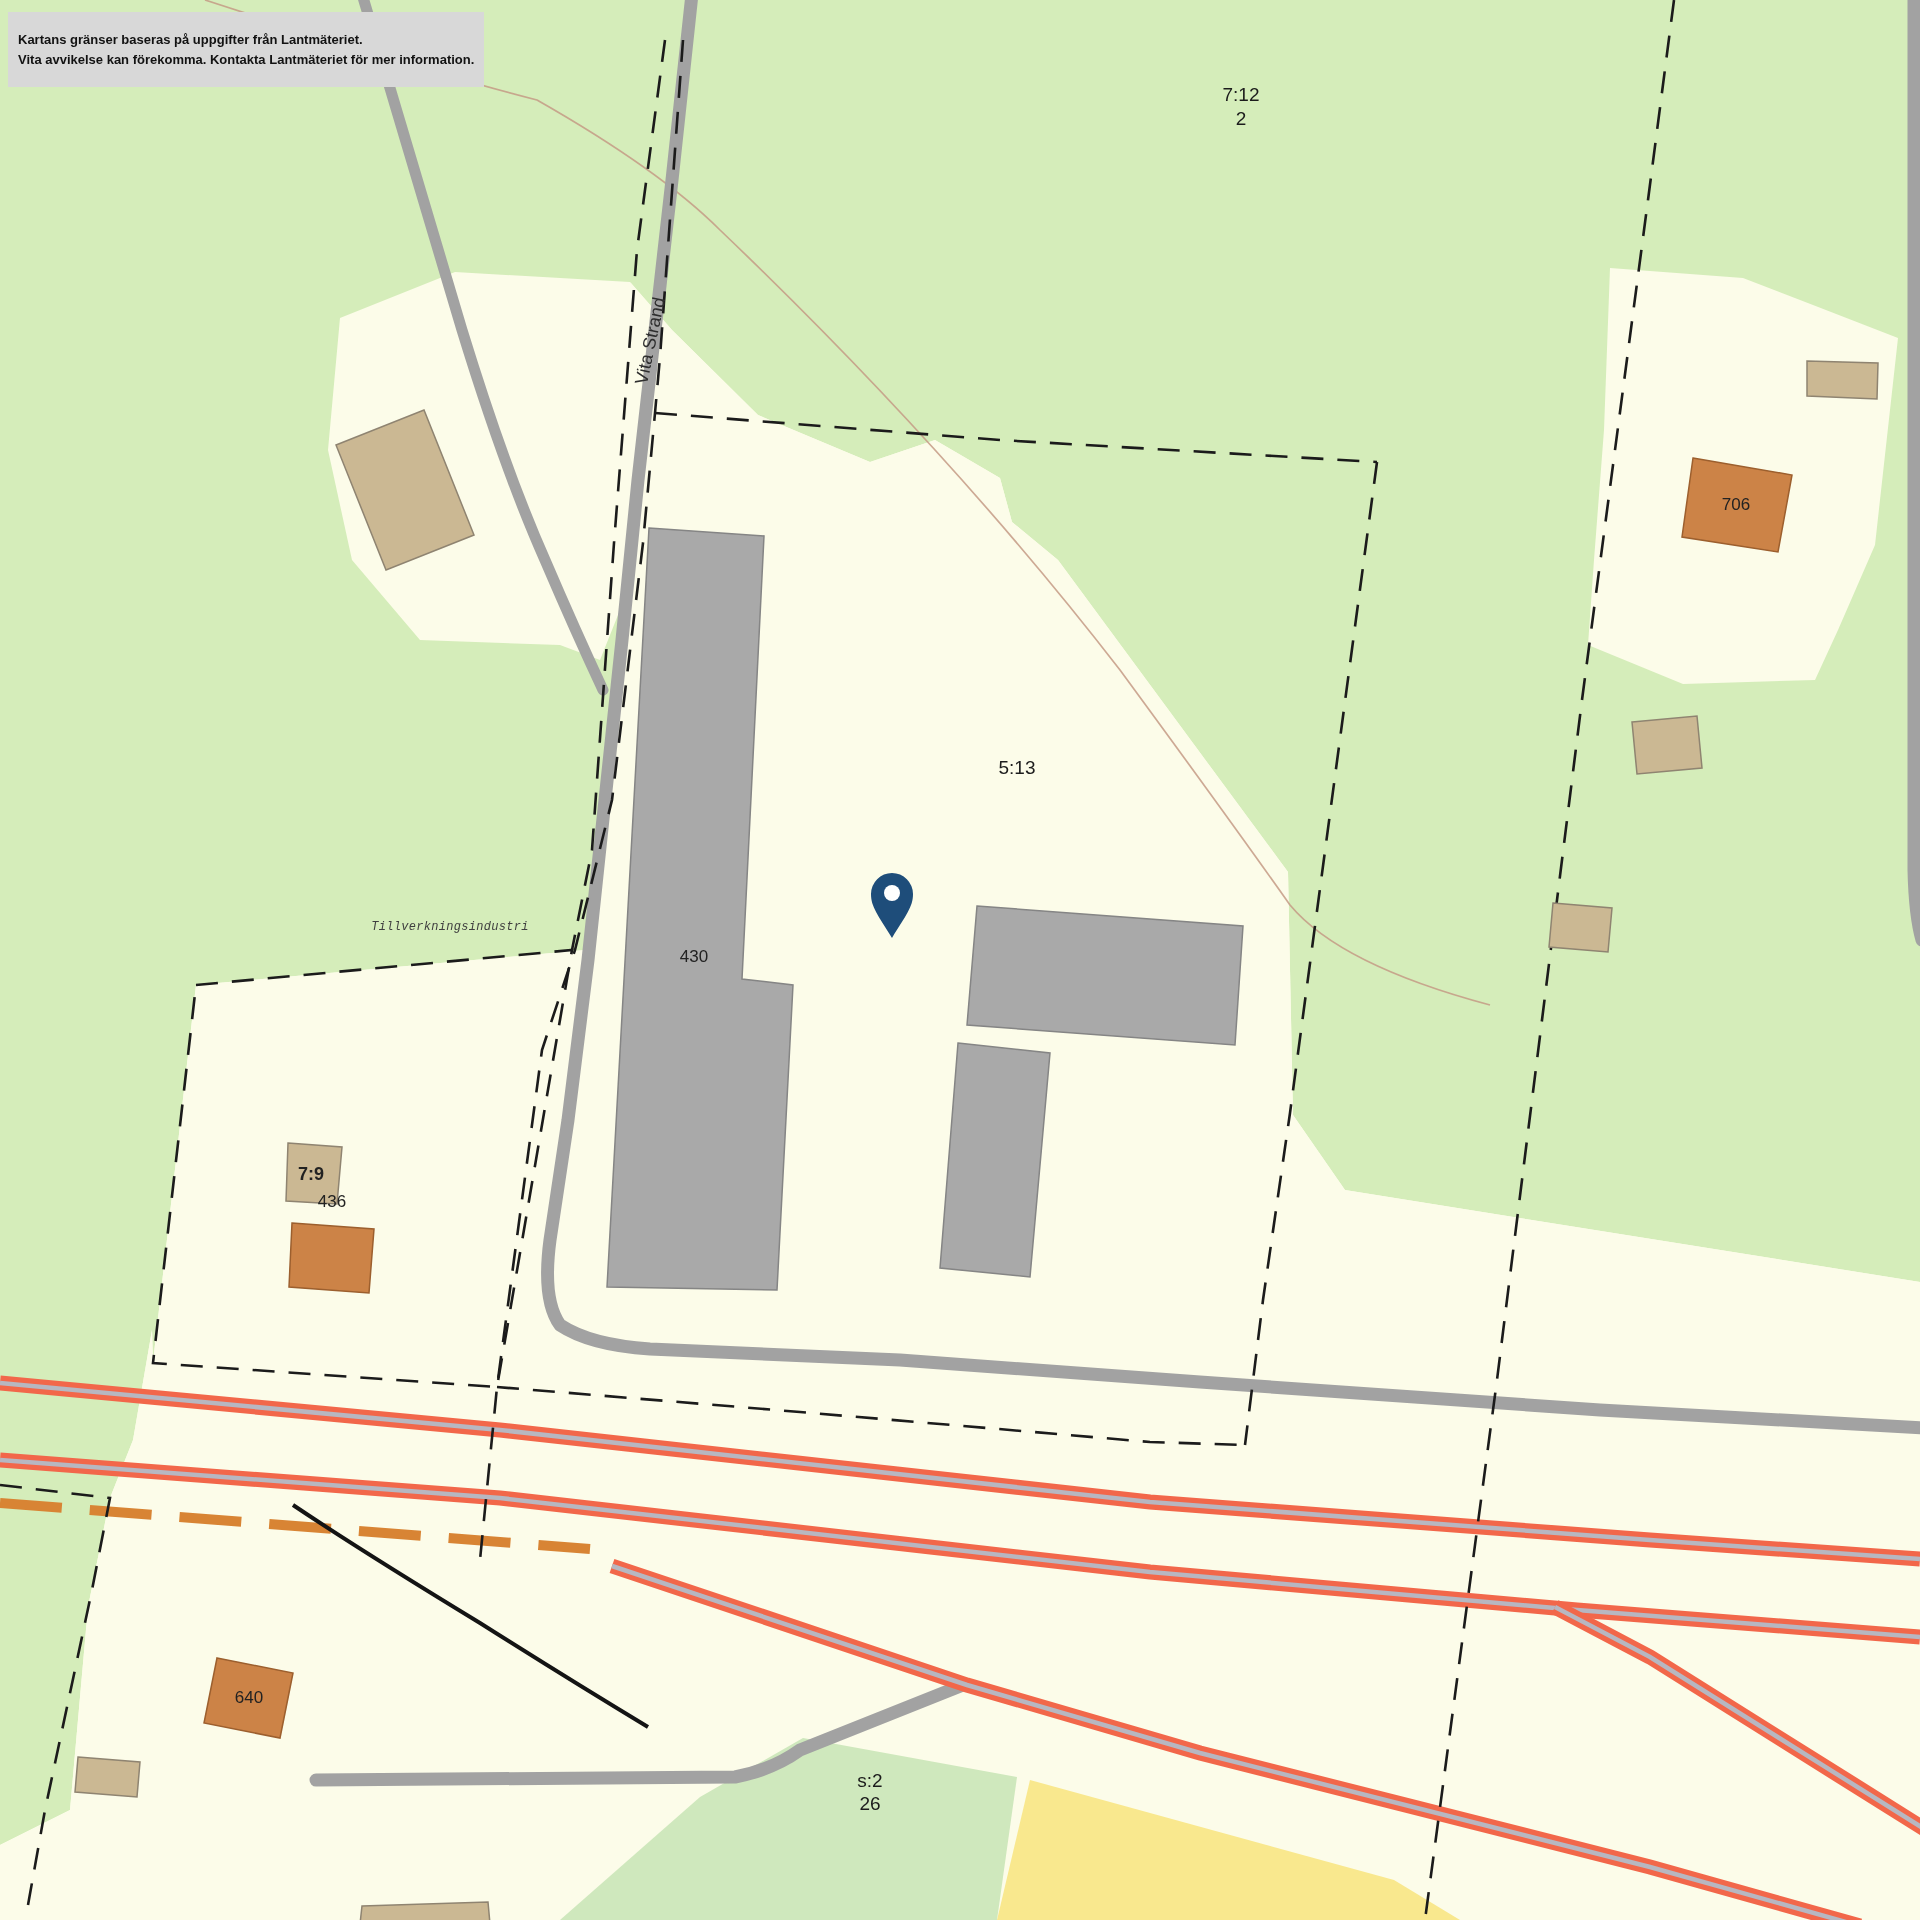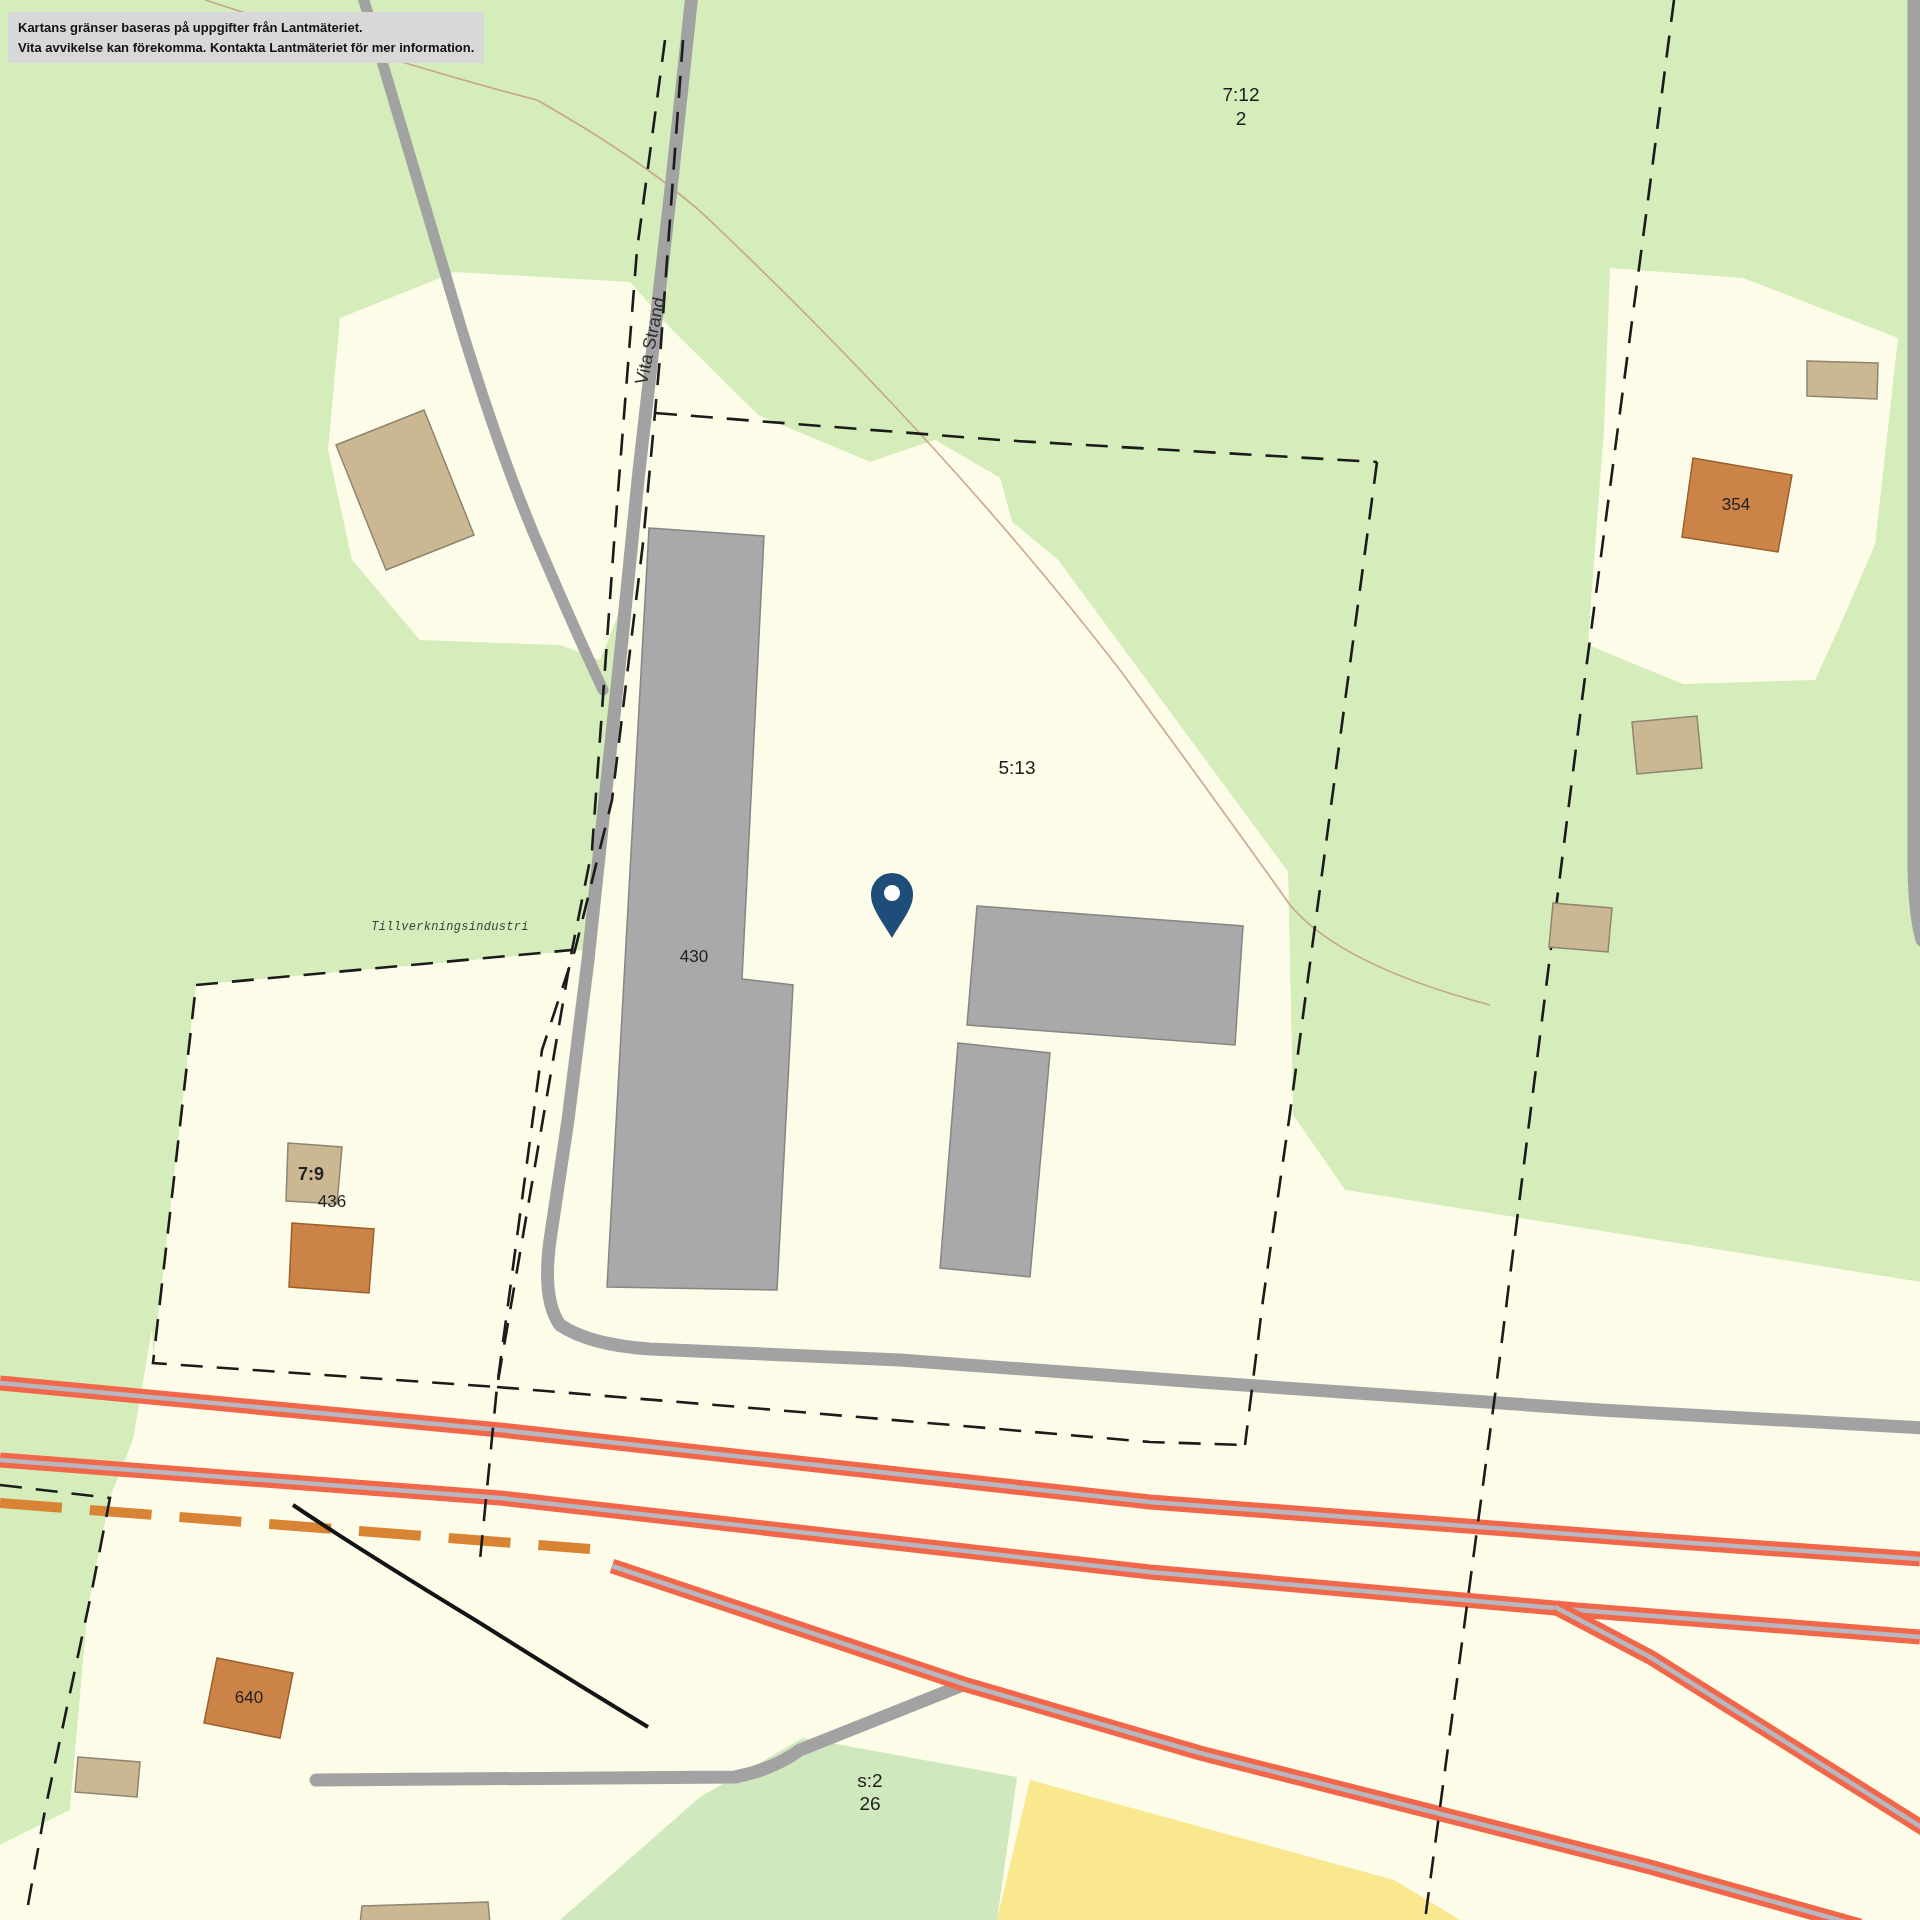--- a/index.html
+++ b/index.html
@@ -13,21 +13,21 @@
     position:absolute;transform:translate(-50%,-50%);
     white-space:nowrap;color:#1c1c1c;font-size:19px;line-height:1.1;
     pointer-events:none;
   }
   .lbl.small{font-size:17px;color:#222;}
   .lbl.med{font-size:18px;color:#222;font-weight:bold;}
   .lbl.italic{font-style:italic;color:#3f3f3f;font-size:12px;letter-spacing:.3px;font-family:Liberation Mono, monospace;}
   .lbl.rot{transform:translate(-50%,-50%) rotate(-78deg);font-size:18px;color:#2e2e2e;}
   .notice{
     position:absolute;background:var(--notice);color:#121212;
-    font-size:13px;font-weight:700;line-height:1.5;padding:6px 10px;
+    font-size:13px;font-weight:700;line-height:1.5;padding:18px 10px;
   }
   .notice div{white-space:nowrap;}
 </style>
 </head>
 <body>
 
 <div id="map-canvas">
 
   <svg id="map-svg" viewBox="0 0 1920 1920">
 
@@ -121,21 +121,21 @@
 
   <div class="lbl" style="left:1241px;top:95px">7:12</div>
   <div class="lbl" style="left:1241px;top:119px">2</div>
   <div class="lbl" style="left:1017px;top:768px">5:13</div>
   <div class="lbl rot" style="left:651px;top:341px">Vita Strand</div>
   <div class="lbl italic" style="left:450px;top:928px">Tillverkningsindustri</div>
   <div class="lbl med" style="left:311px;top:1175px">7:9</div>
   <div class="lbl small" style="left:694px;top:957px">430</div>
   <div class="lbl small" style="left:332px;top:1202px">436</div>
   <div class="lbl small" style="left:249px;top:1698px">640</div>
-  <div class="lbl small" style="left:1736px;top:505px">354</div>
+  <div class="lbl small" style="left:1736px;top:505px">706</div>
   <div class="lbl" style="left:870px;top:1781px">s:2</div>
   <div class="lbl" style="left:870px;top:1804px">26</div>
 
   <div class="notice" style="left:8px;top:12px">
     <div>Kartans gränser baseras på uppgifter från Lantmäteriet.</div>
     <div>Vita avvikelse kan förekomma. Kontakta Lantmäteriet för mer information.</div>
   </div>
 
 </div>
 

